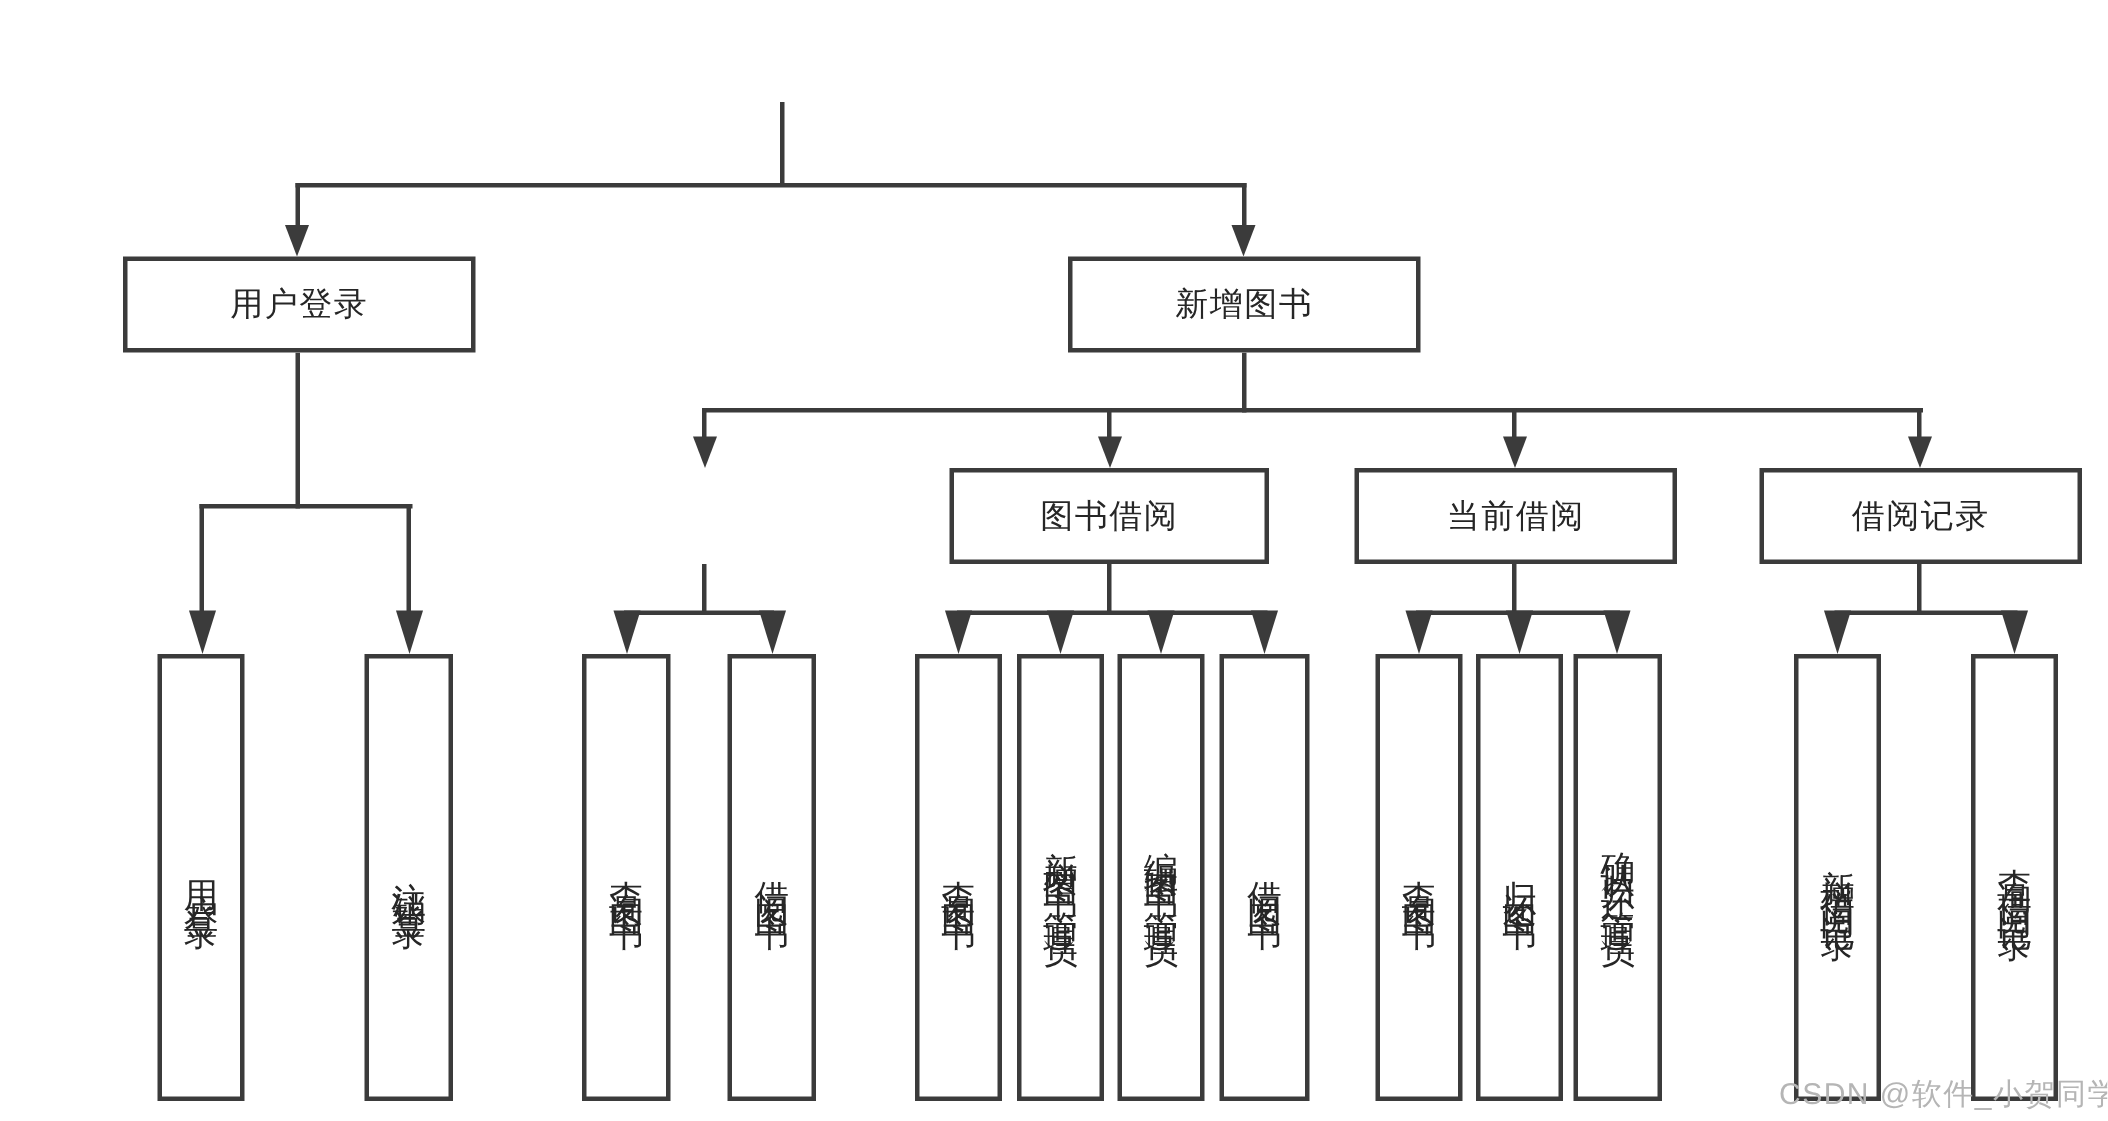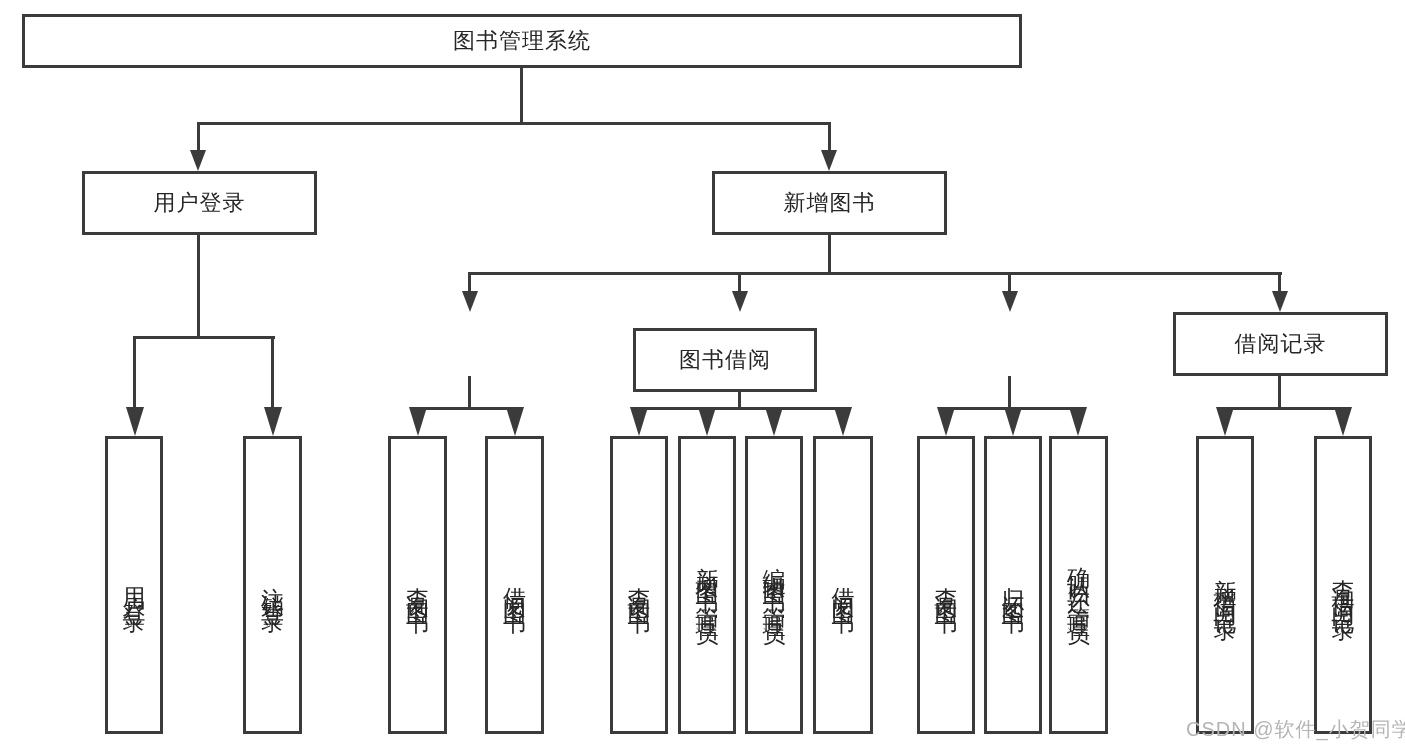--- a/index.html
+++ b/index.html
@@ -99,33 +99,33 @@
   <div class="ar big" style="left:630px;top:407px"></div>
   <div class="ar big" style="left:698px;top:407px"></div>
   <div class="ar big" style="left:765px;top:407px"></div>
   <div class="ar big" style="left:834px;top:407px"></div>
   <div class="ar big" style="left:937px;top:407px"></div>
   <div class="ar big" style="left:1004px;top:407px"></div>
   <div class="ar big" style="left:1069px;top:407px"></div>
   <div class="ar big" style="left:1216px;top:407px"></div>
   <div class="ar big" style="left:1334px;top:407px"></div>
 
-  <div class="box hbox" style="left:22px;top:14px;width:1000px;height:54px">
-    <span>图书管理系统</span>
-  </div>
 
   <div class="box hbox" style="left:82px;top:171px;width:235px;height:64px">
     <span>用户登录</span>
   </div>
   <div class="box hbox" style="left:712px;top:171px;width:235px;height:64px">
     <span>新增图书</span>
   </div>
 
-  <div class="box hbox" style="left:633px;top:328px;width:184px;height:64px">
+  <div class="box hbox" style="left:633px;top:312px;width:213px;height:64px">
     <span>图书借阅</span>
+  </div>
+  <div class="box hbox" style="left:903px;top:312px;width:215px;height:64px">
+    <span>当前借阅</span>
   </div>
   <div class="box hbox" style="left:1173px;top:312px;width:215px;height:64px">
     <span>借阅记录</span>
   </div>
 
   <div class="box vbox" style="left:105px;top:436px;width:58px;height:298px">
     <span class="vtext">用户登录</span>
   </div>
   <div class="box vbox" style="left:243px;top:436px;width:59px;height:298px">
     <span class="vtext">注销登录</span>

